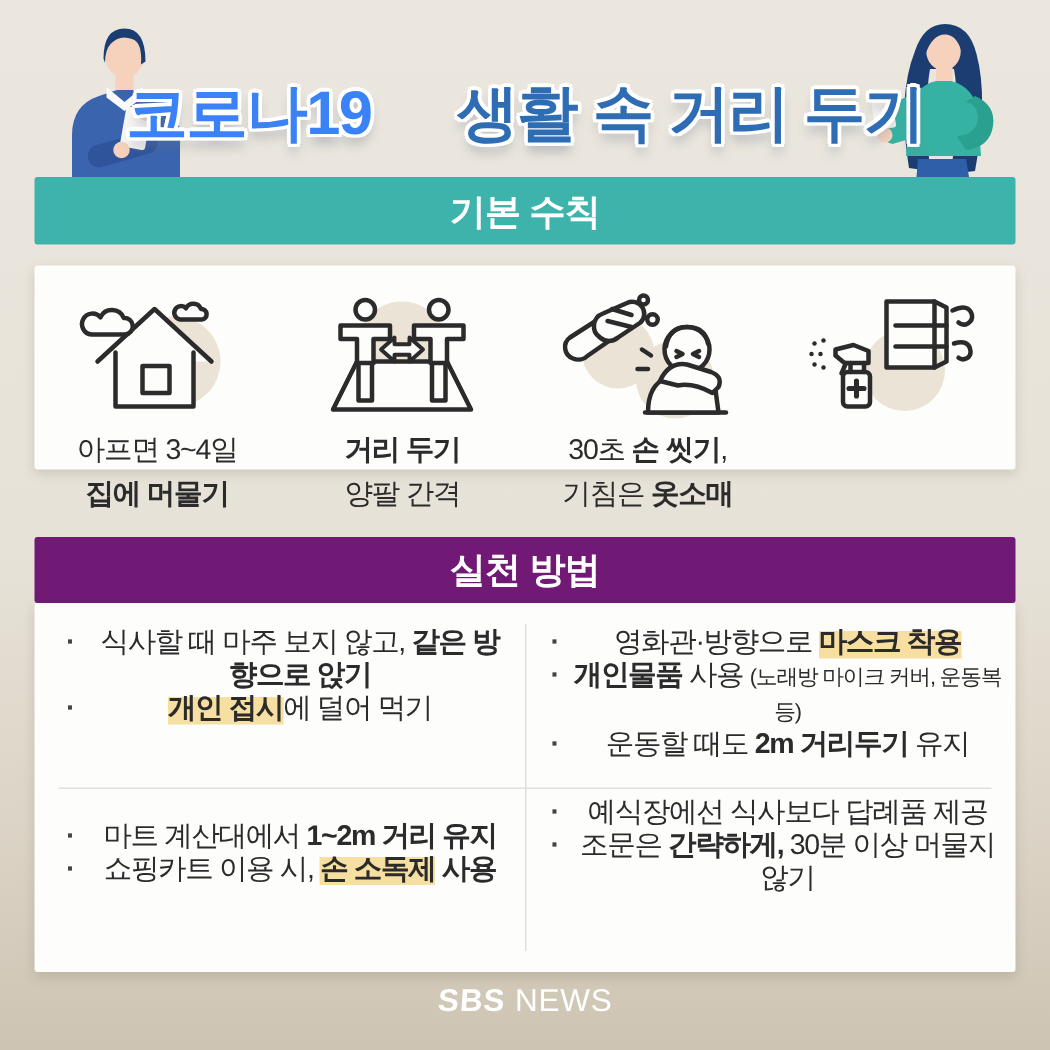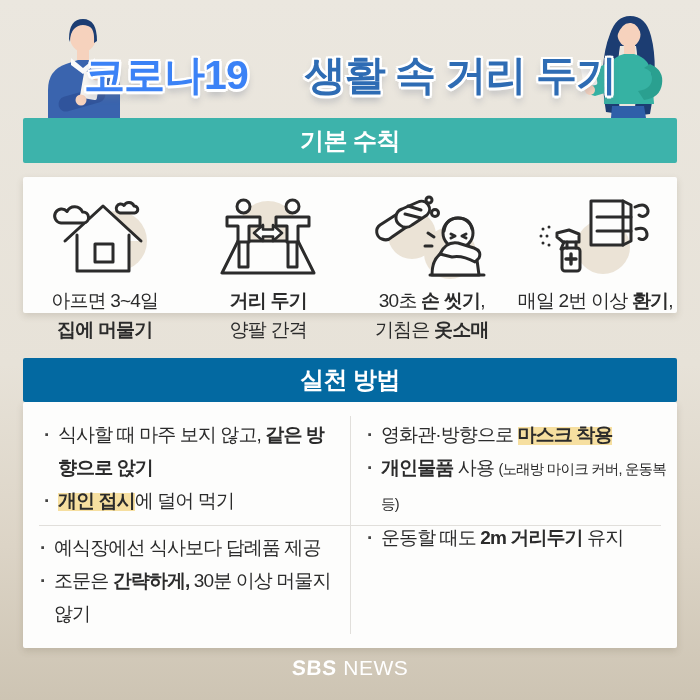--- a/index.html
+++ b/index.html
@@ -27,21 +27,21 @@
   .title .t2{color:#2e6cb4;margin-left:43px;}
 
   
   .bar{
     position:absolute;left:23px;width:654px;height:45px;z-index:3;
     display:flex;align-items:center;justify-content:center;
     color:#ffffff;font-size:24px;font-weight:800;letter-spacing:-0.5px;
     border-radius:2px;
   }
   .bar.teal{top:118px;background:#3db3ab;}
-  .bar.blue{top:358px;background:#0369a1;height:44px;}
+  .bar.blue{top:358px;background:#701a75;height:44px;}
 
   
   .card{
     position:absolute;left:23px;width:654px;background:#fdfdfc;z-index:2;
     border-radius:2px;box-shadow:0 3px 7px rgba(95,85,60,.18);
   }
   .card.basic{top:177px;height:136px;display:grid;grid-template-columns:repeat(4,1fr);}
   .card.practice{top:402px;height:246px;}
 
   
@@ -51,22 +51,23 @@
   .basic-label .b{font-weight:800;}
 
   
   .pgrid{position:absolute;inset:0;display:grid;grid-template-columns:1fr 1fr;grid-template-rows:123px 123px;}
   .cell{padding:16px 8px 0 20px;}
   .cell.right{padding-left:16px;}
   .divider-v{position:absolute;left:50%;top:14px;bottom:14px;width:1px;background:#e1dfdb;}
   .divider-h{position:absolute;top:123px;left:16px;right:16px;height:1px;background:#e1dfdb;}
   ul.blts{list-style:none;margin:0;padding:0;}
   ul.blts li{
-    position:relative;padding-left:15px;font-size:19px;line-height:33px;
+    position:relative;padding-left:15px;font-size:19px;line-height:22px;
     letter-spacing:-0.9px;
+    text-align:center;
   }
   ul.blts li::before{content:"·";position:absolute;left:1px;top:0;font-weight:900;color:#444;}
   .b{font-weight:800;}
   .hl{background:linear-gradient(180deg,rgba(0,0,0,0) 12%, #f6dfa0 12%);}
   .sm{font-size:14.5px;letter-spacing:-0.8px;}
 
   
   .footer{
     position:absolute;left:0;right:0;top:656px;text-align:center;z-index:2;
     color:#ffffff;font-size:21px;letter-spacing:.5px;
@@ -208,21 +209,20 @@
             <circle cx="8" cy="38" r="1.5"></circle>
               <circle cx="6" cy="45" r="1.5"></circle>
               <circle cx="8" cy="52" r="1.5"></circle>
             <circle cx="14" cy="36" r="1.5"></circle>
               <circle cx="12" cy="45" r="1.5"></circle>
               <circle cx="14" cy="54" r="1.5"></circle>
           </g>
         </svg>
       </div>
       <div class="basic-label">
-        <div><span>매일 2번 이상 </span><span class="b">환기</span><span>,</span></div>
       </div>
     </div>
   </div>
 
   <div class="bar blue">
     <span>실천 방법</span>
   </div>
 
   <div class="card practice">
     <div class="pgrid">
@@ -232,20 +232,26 @@
           <li><span class="b hl">개인 접시</span><span>에 덜어 먹기</span></li>
         </ul>
       </div>
       <div class="cell right">
         <ul class="blts">
           <li><span>영화관·방향으로 </span><span class="b hl">마스크 착용</span></li>
           <li><span class="b">개인물품</span><span> 사용 </span><span class="sm">(노래방 마이크 커버, 운동복 등)</span></li>
           <li><span>운동할 때도 </span><span class="b">2m 거리두기</span><span> 유지</span></li>
         </ul>
       </div>
+      <div class="cell" style="padding-top:22px;">
+        <ul class="blts">
+          <li><span>마트 계산대에서 </span><span class="b">1~2m 거리 유지</span></li>
+          <li><span>쇼핑카트 이용 시, </span><span class="b hl">손 소독제</span><span class="b"> 사용</span></li>
+        </ul>
+      </div>
       <div class="cell right" style="padding-top:6px;">
         <ul class="blts">
           <li><span>예식장에선 식사보다 답례품 제공</span></li>
           <li><span>조문은 </span><span class="b">간략하게,</span><span> 30분 이상 머물지 않기</span></li>
         </ul>
       </div>
     </div>
     <div class="divider-v"></div>
     <div class="divider-h"></div>
   </div>

